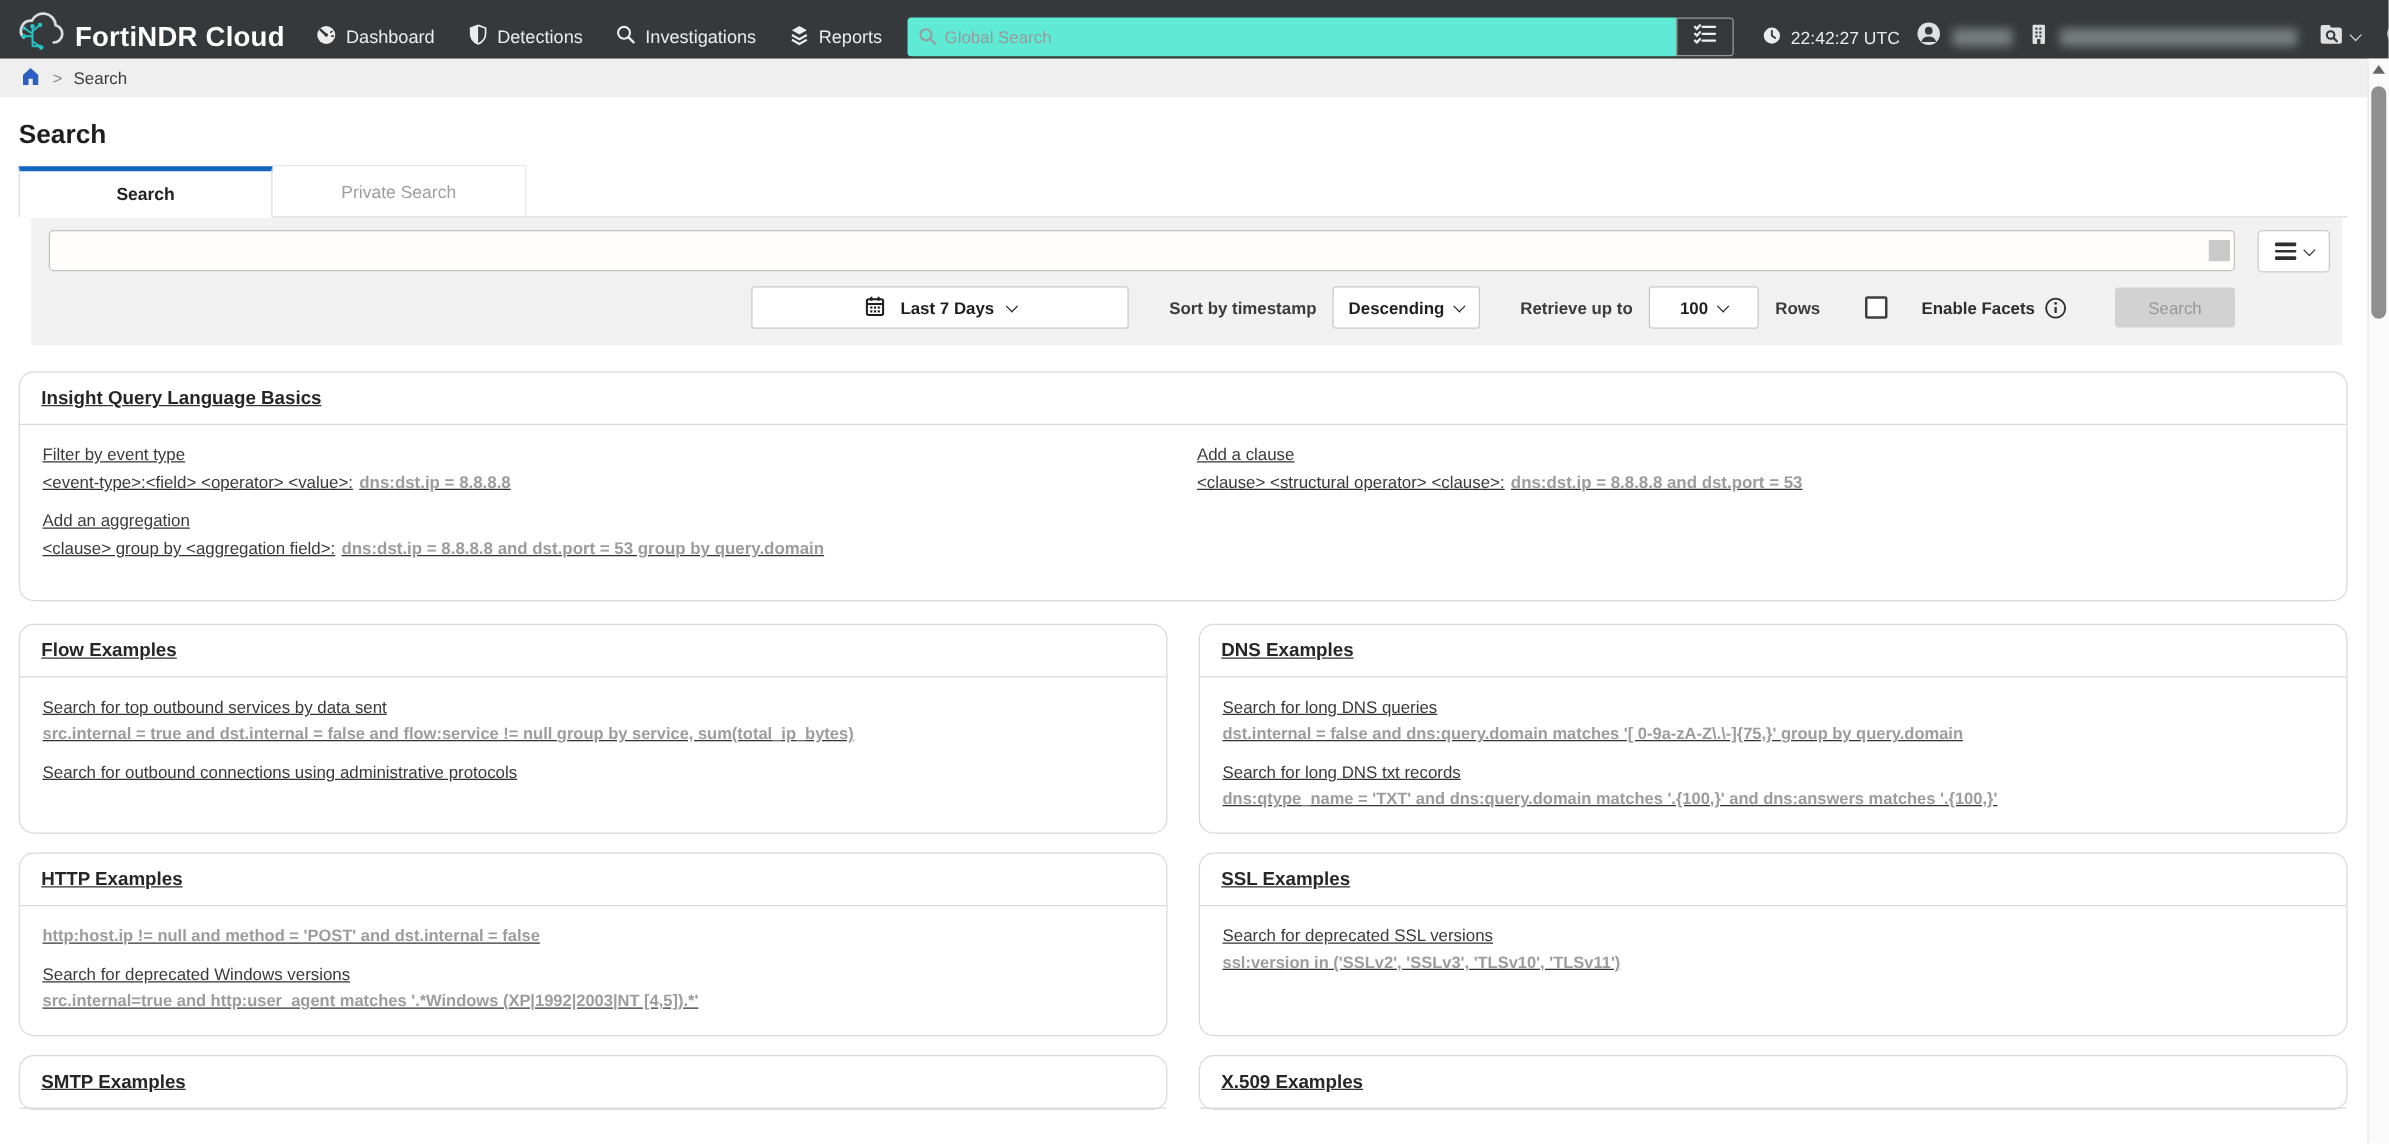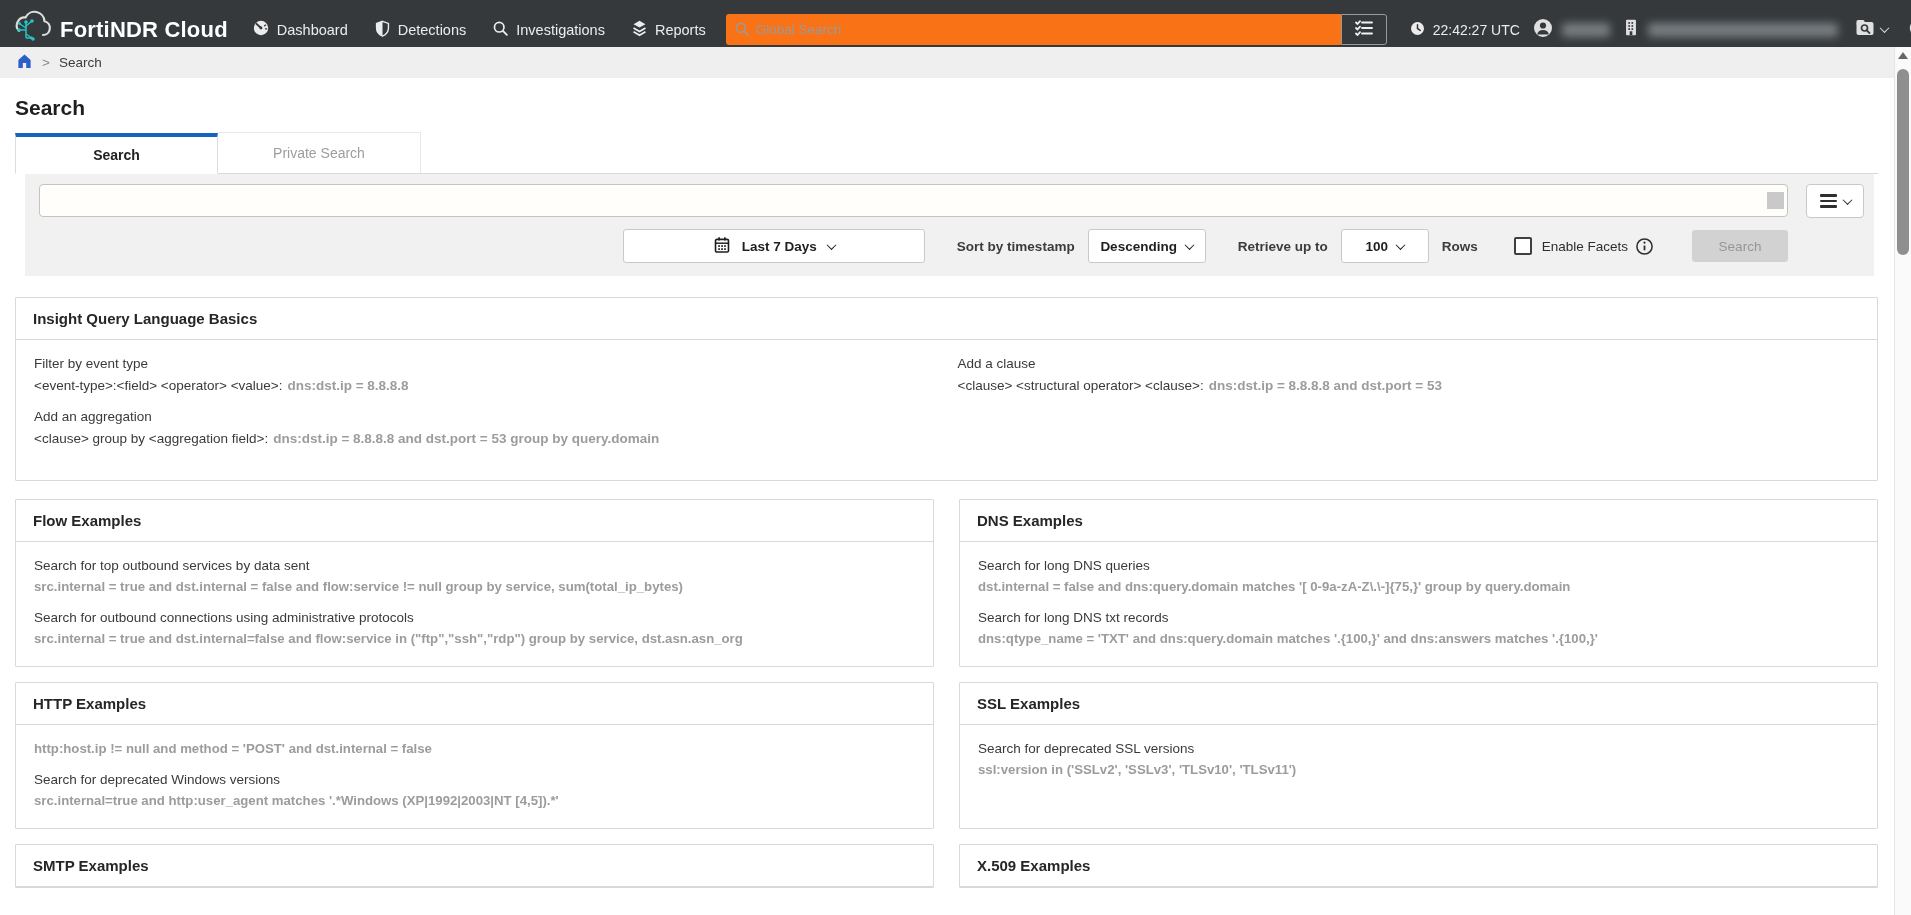--- a/index.html
+++ b/index.html
@@ -15,21 +15,21 @@
   }
   .brand { display:flex; align-items:center; gap:6px; cursor:pointer; }
   .brand-name { font-size:22px; font-weight:bold; color:#fff; letter-spacing:.2px; white-space:nowrap; }
   .nav { display:flex; align-items:center; gap:26px; margin-left:24px; }
   .nav-item { display:flex; align-items:center; gap:7px; font-size:14.5px; color:#ececec; cursor:pointer; white-space:nowrap; }
   .gsearch { display:flex; align-items:center; margin-left:20px; height:31px; }
   .gsearch-box { position:relative; width:615px; height:31px; }
   .gsearch-box input {
     width:100%; height:100%; border:none; border-radius:3px 0 0 3px;
     padding:0 10px 0 30px; font-size:13.5px; color:#333; outline:none;
-    font-family:"Liberation Sans", sans-serif; background:#f97316;
+    font-family:"Liberation Sans", sans-serif; background:#5eead4;
   }
   .gsearch-box input::placeholder { color:#9a9a9a; }
   .gsearch-box .mag { position:absolute; left:8px; top:7px; }
   .gsearch-btn {
     width:46px; height:31px; background:#35393c; border:1px solid #9a9a9a;
     border-radius:0 3px 3px 0; display:flex; align-items:center; justify-content:center; cursor:pointer;
   }
   .hright { display:flex; align-items:center; gap:12px; margin-left:22px; flex:1; }
   .time { display:flex; align-items:center; gap:7px; font-size:14px; color:#ececec; white-space:nowrap; }
   .idgroup { display:flex; align-items:center; gap:8px; }
@@ -85,28 +85,28 @@
   .select-box {
     height:34px; background:#fff; border:1px solid #c9c9c9; border-radius:3px;
     display:flex; align-items:center; justify-content:center; gap:9px;
     font-weight:bold; color:#1f1f1f; cursor:pointer;
   }
   .sel-desc { width:118px; margin-left:13px; }
   .sel-rows { width:88px;  margin-left:13px; }
   .sp-lg { margin-left:32px; }
   .sp-md { margin-left:13px; }
   .checkbox { width:18px; height:18px; border:2px solid #3f3f3f; border-radius:2px; background:#fff; margin-left:36px; cursor:pointer; }
-  .facets-label { margin-left:10px; font-weight:normal; color:#2d2d2d; }
+  .facets-label { margin-left:27px; font-weight:bold; color:#2d2d2d; }
   .info { margin-left:7px; cursor:pointer; display:flex; }
   .search-btn {
     width:96px; height:32px; margin-left:38px; background:#d2d2d2; color:#979797;
     border:none; border-radius:3px; font-size:13.5px; font-family:"Liberation Sans", sans-serif; cursor:default;
   }
   
-  .panel { border:1px solid #d9d9d9; border-radius:1px; background:#fff; }
+  .panel { border:1px solid #d9d9d9; border-radius:12px; background:#fff;text-decoration:underline; }
   .panel-header { padding:12px 17px; border-bottom:1px solid #d9d9d9; font-size:15px; font-weight:bold; color:#262626; }
   .panel-body { padding:16px 18px 18px; }
   .iql-panel { margin:21px 0 18px; }
   .iql-grid { display:grid; grid-template-columns:1fr 1fr; column-gap:22px; }
   .iql-item { margin-bottom:16px; }
   .iql-label { font-size:13.5px; color:#3a3a3a; margin-bottom:7px; }
   .iql-syntax { font-size:13.5px; color:#3a3a3a; }
   .code { color:#9c9c9c; font-weight:bold; }
   .iql-syntax .code { margin-left:5px; }
   .iql-footer { font-size:13.5px; color:#3a3a3a; margin-top:9px; }
@@ -398,21 +398,20 @@
 
     <div class="panel">
       <div class="panel-header">Flow Examples</div>
       <div class="panel-body">
         <div class="example">
           <div class="ex-label">Search for top outbound services by data sent</div>
           <div class="ex-code code">src.internal = true and dst.internal = false and flow:service != null group by service, sum(total_ip_bytes)</div>
         </div>
         <div class="example">
           <div class="ex-label">Search for outbound connections using administrative protocols</div>
-          <div class="ex-code code">src.internal = true and dst.internal=false and flow:service in ("ftp","ssh","rdp") group by service, dst.asn.asn_org</div>
         </div>
       </div>
     </div>
 
     <div class="panel">
       <div class="panel-header">DNS Examples</div>
       <div class="panel-body">
         <div class="example">
           <div class="ex-label">Search for long DNS queries</div>
           <div class="ex-code code">dst.internal = false and dns:query.domain matches '[ 0-9a-zA-Z\.\-]{75,}' group by query.domain</div>

